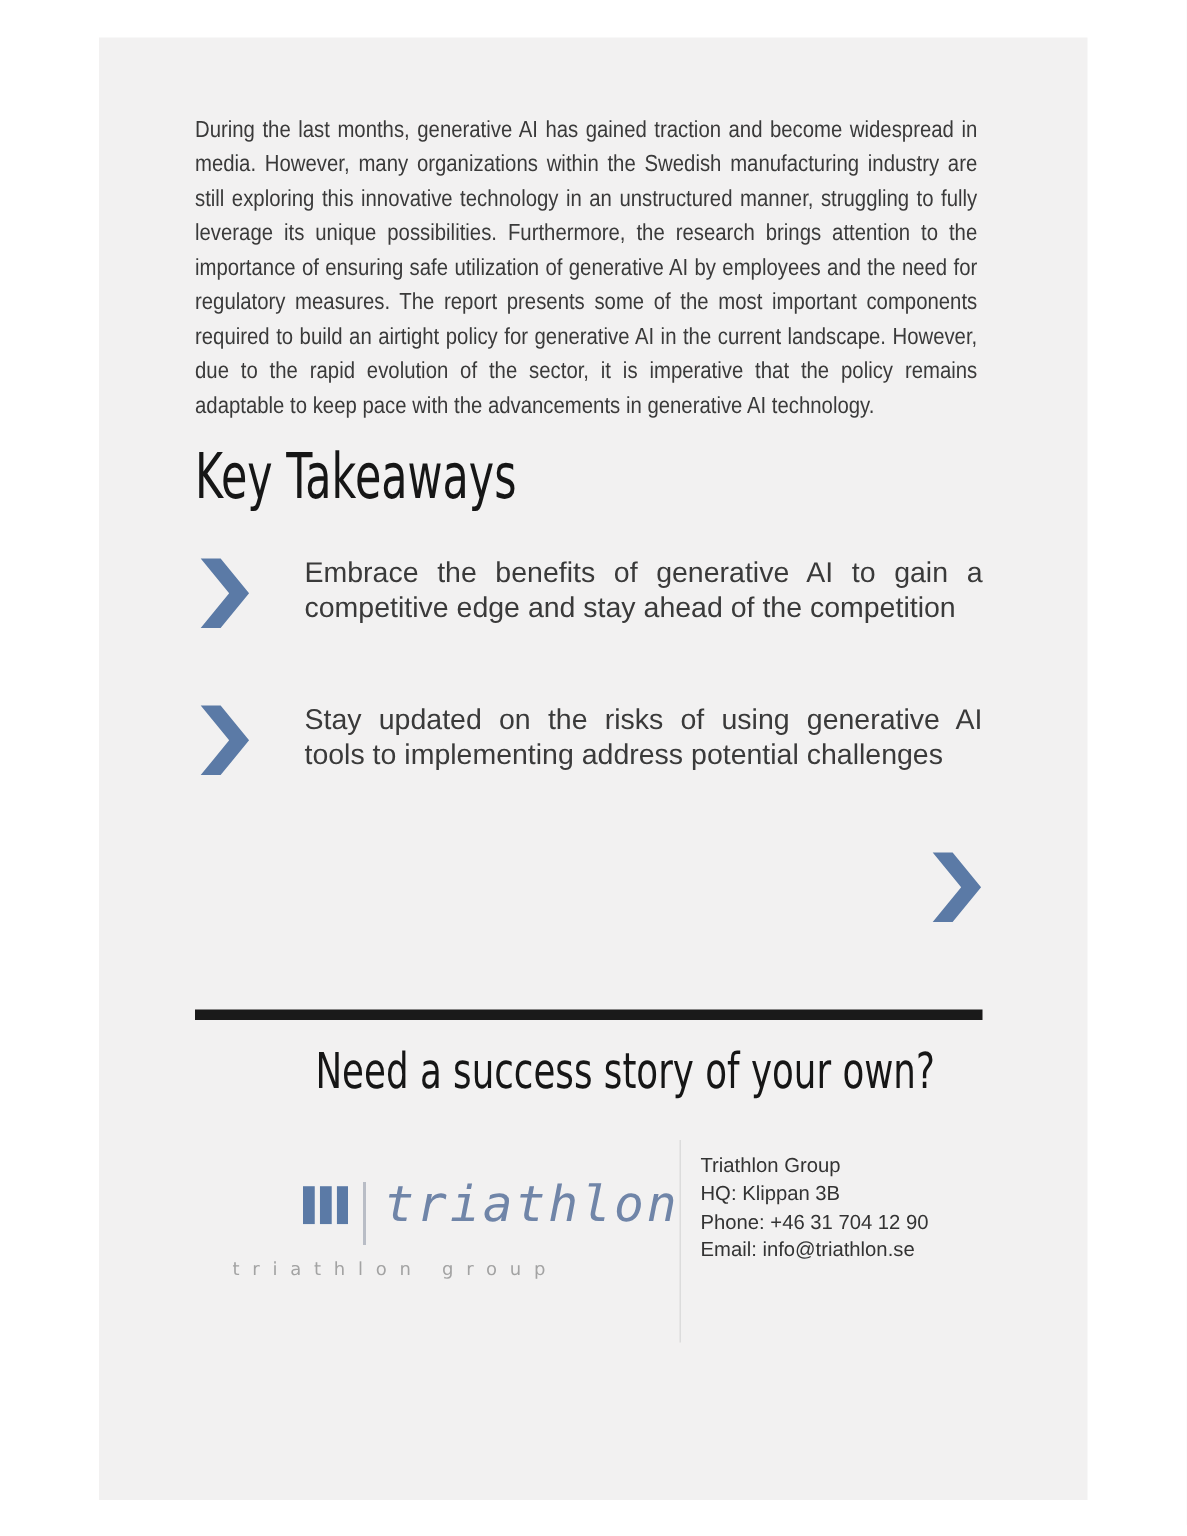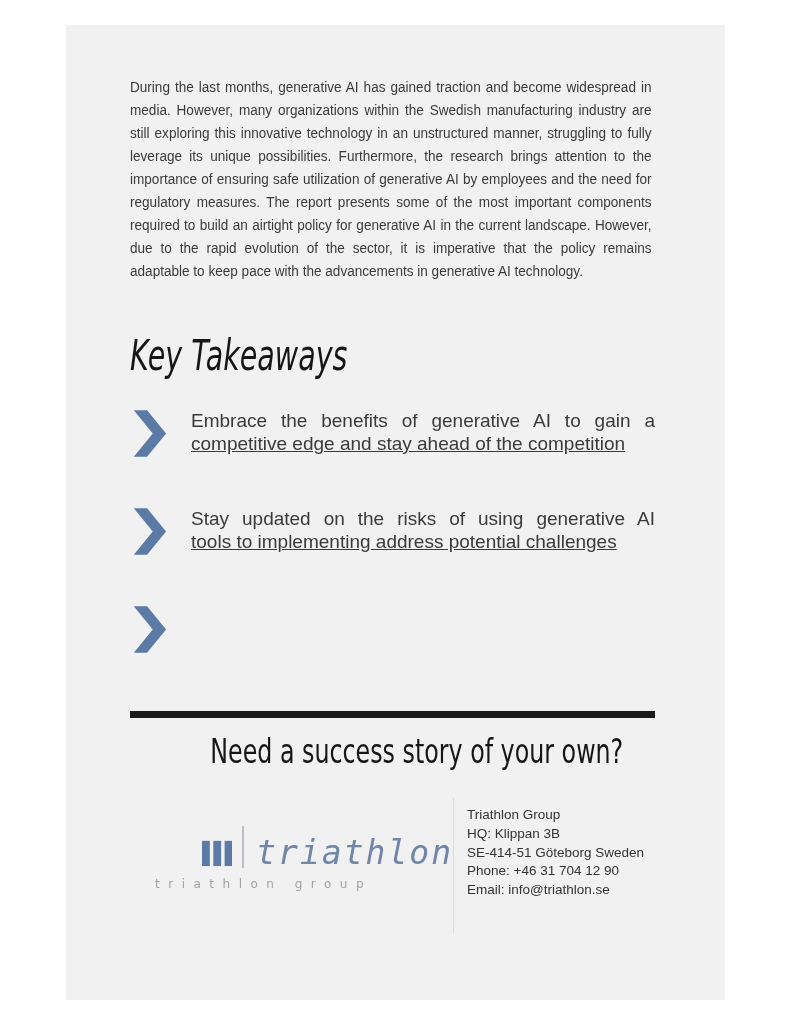--- a/index.html
+++ b/index.html
@@ -23,56 +23,56 @@
 
   
   .intro{
     width:596px;
     font-size:15.5px;line-height:23px;color:var(--body-text);
     text-align:justify;
     transform:scaleX(0.875);transform-origin:0 0;
   }
 
   
-  .takeaways-heading{margin-top:50px;height:47px;white-space:nowrap;font-style:italic;}
+  .takeaways-heading{margin-top:12px;height:47px;white-space:nowrap;}
   .takeaways-heading .h-inner{
     display:inline-block;
     font-family:"DejaVu Sans", sans-serif;
     font-size:42px;font-weight:400;color:var(--heading-text);
     line-height:47px;
     transform:scaleX(0.68);transform-origin:0 50%;
   }
 
   .takeaway-list{margin-top:26px;}
-  .takeaway{display:flex;gap:24px;margin-bottom:41px;align-items:flex-start;}
+  .takeaway{display:flex;gap:36px;margin-bottom:41px;align-items:flex-start;justify-content:flex-end;}
   .takeaway:last-child{margin-bottom:0;}
   .takeaway .chev{flex:0 0 37px;}
   .takeaway-text{
     width:465px;margin-top:4px;
     font-size:19px;line-height:23px;color:var(--body-text);
   }
   .tline-justify{text-align:justify;text-align-last:justify;}
-  .tline{text-align:left;white-space:nowrap;text-decoration:underline;}
+  .tline{text-align:left;white-space:nowrap;}
 
   .divider-bar{
     margin-top:53px;width:525px;height:7px;background:var(--divider);
   }
 
   .cta-wrap{margin-top:14px;width:525px;text-align:center;height:40px;white-space:nowrap;}
   .cta-wrap .h-inner{
     display:inline-block;
     font-family:"DejaVu Sans", sans-serif;
     font-size:33px;font-weight:400;color:var(--heading-text);
     line-height:40px;
     transform:scaleX(0.72);transform-origin:50% 50%;
   }
 
   .footer{display:flex;margin-top:26px;width:525px;}
   .footer-logo{width:323px;padding-left:25px;padding-top:28px;}
-  .logo-top{display:flex;align-items:flex-end;height:42px;margin-left:47px;}
+  .logo-top{display:flex;height:42px;margin-left:47px;}
   .logo-sep{width:2px;height:42px;background:#b9bdc6;margin:0 12px 0 10px;}
   .logo-wordmark{
     font-family:"DejaVu Sans Mono", monospace;
     font-style:italic;font-size:33px;line-height:30px;
     letter-spacing:2px;color:var(--logo-blue);
   }
   .logo-sub{
     margin-top:9px;
     font-family:"DejaVu Sans", sans-serif;
     font-size:12px;letter-spacing:8.5px;color:var(--logo-gray);
@@ -145,21 +145,20 @@
           </svg>
           <div class="logo-sep"></div>
           <span class="logo-wordmark">triathlon</span>
         </div>
         <div class="logo-sub">triathlon group</div>
       </div>
 
       <div class="footer-contact">
         <div class="contact-line">Triathlon Group</div>
         <div class="contact-line">HQ: Klippan 3B</div>
-        <div class="contact-line">SE-414-51 Göteborg Sweden</div>
         <div class="contact-line">Phone: +46 31 704 12 90</div>
         <div class="contact-line">Email: info@triathlon.se</div>
       </div>
 
     </div>
 
   </div>
 </div>
 
 </body></html>

